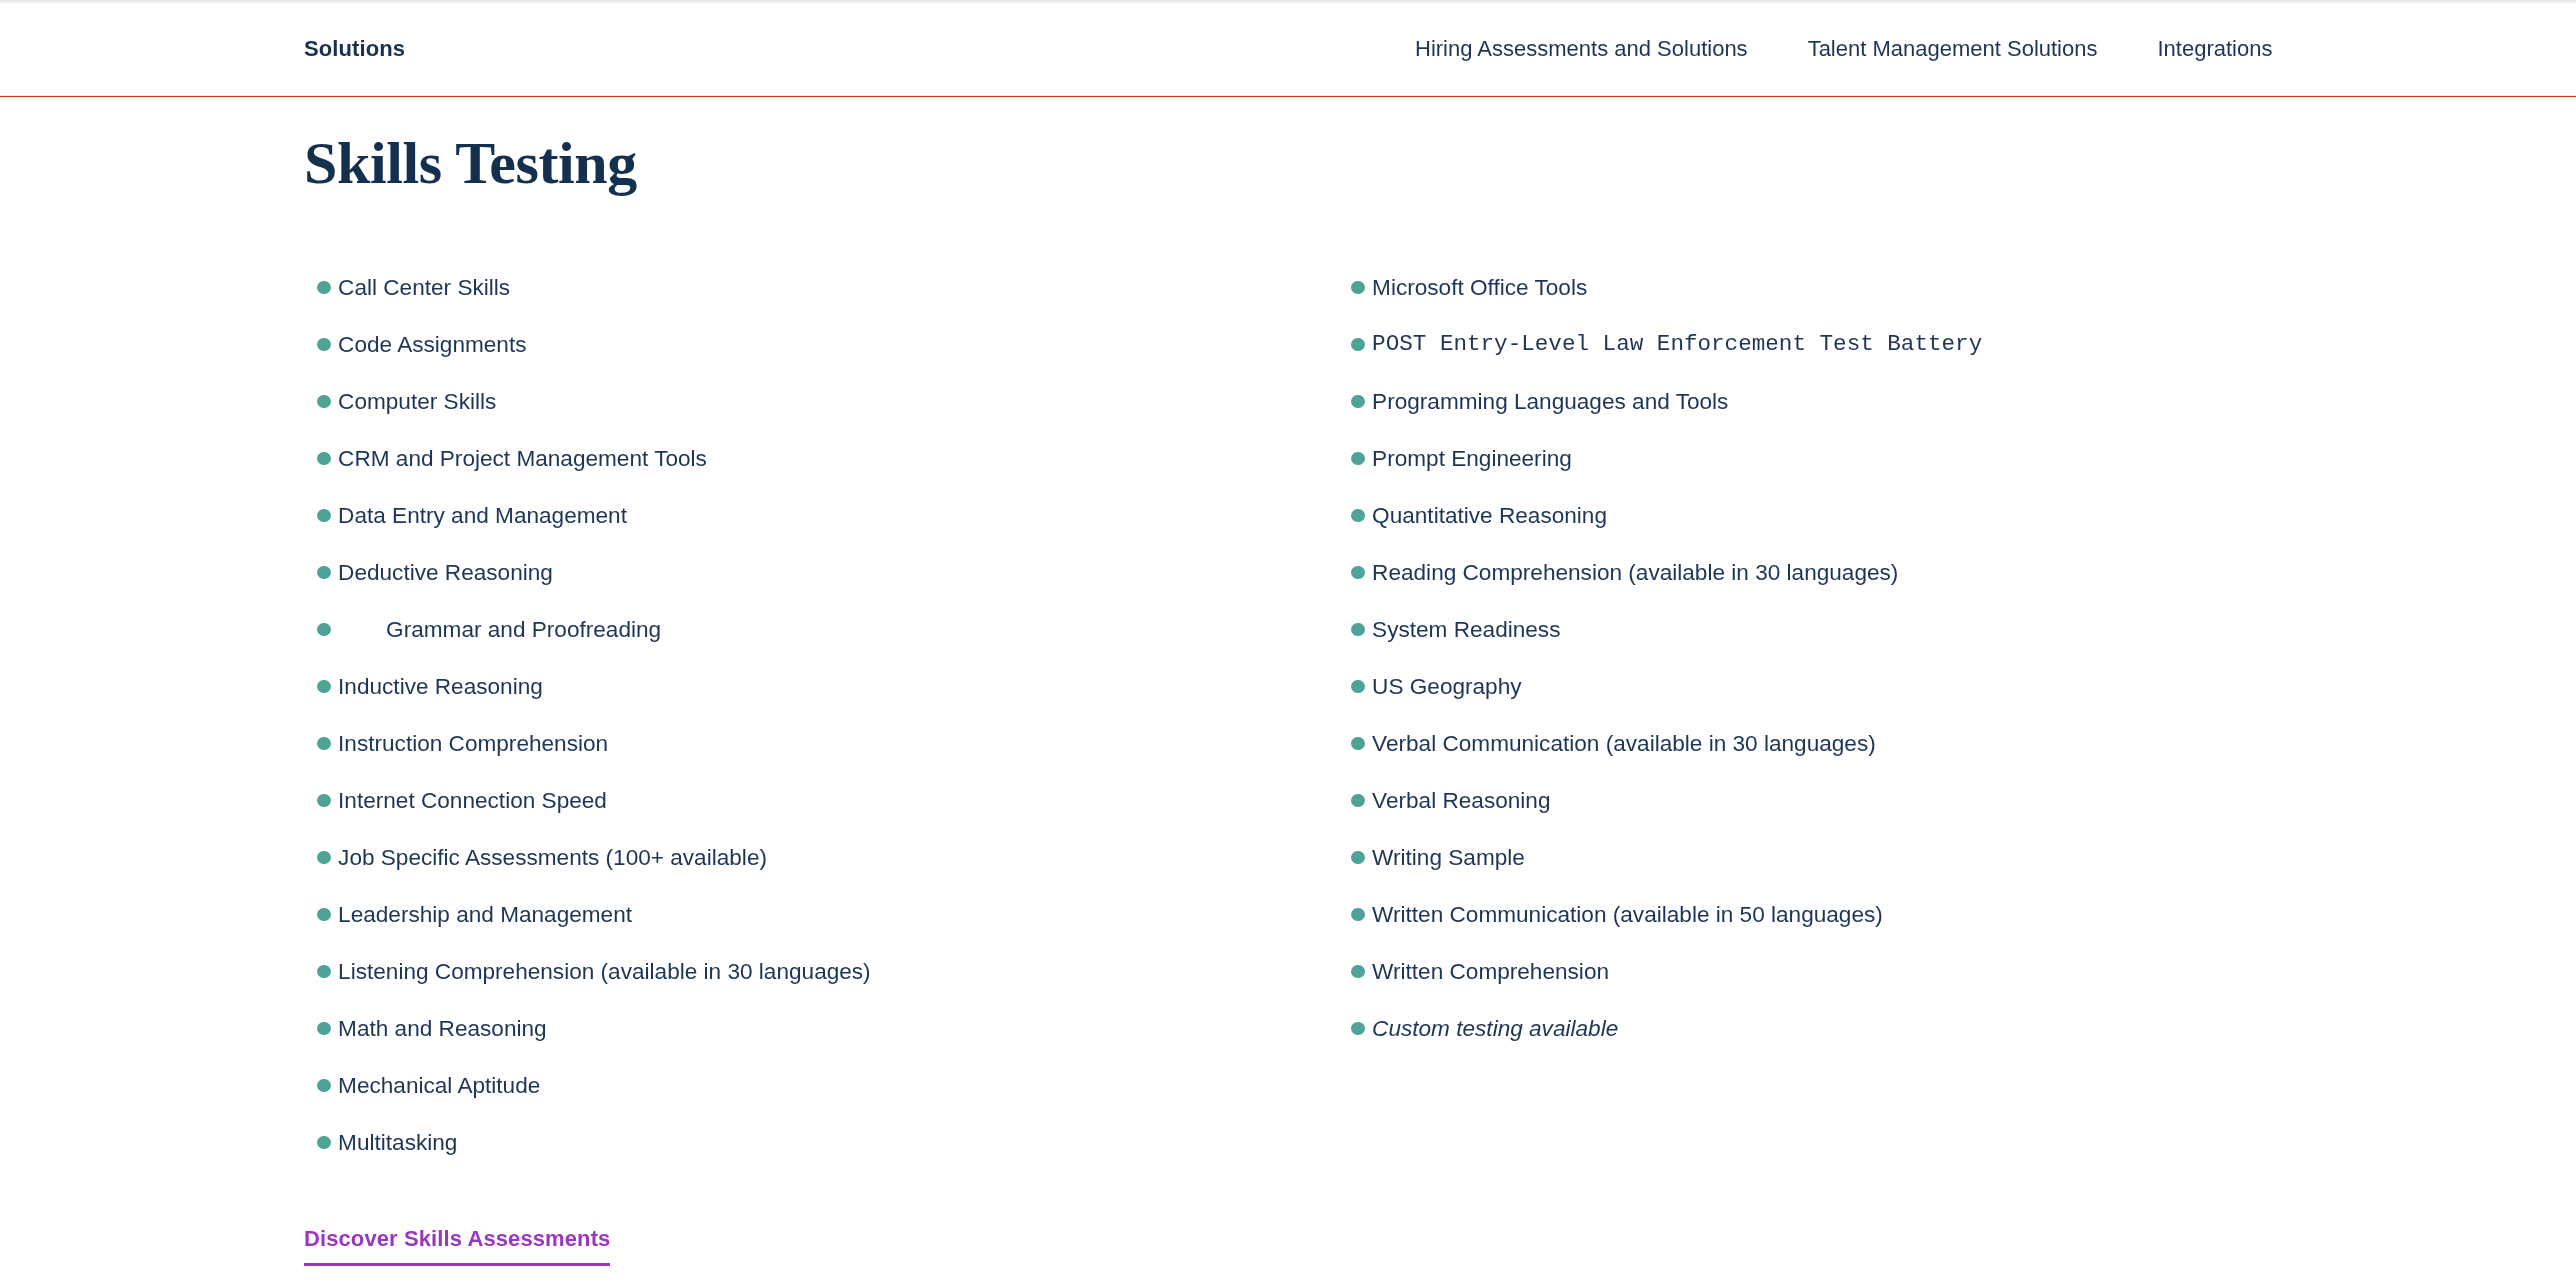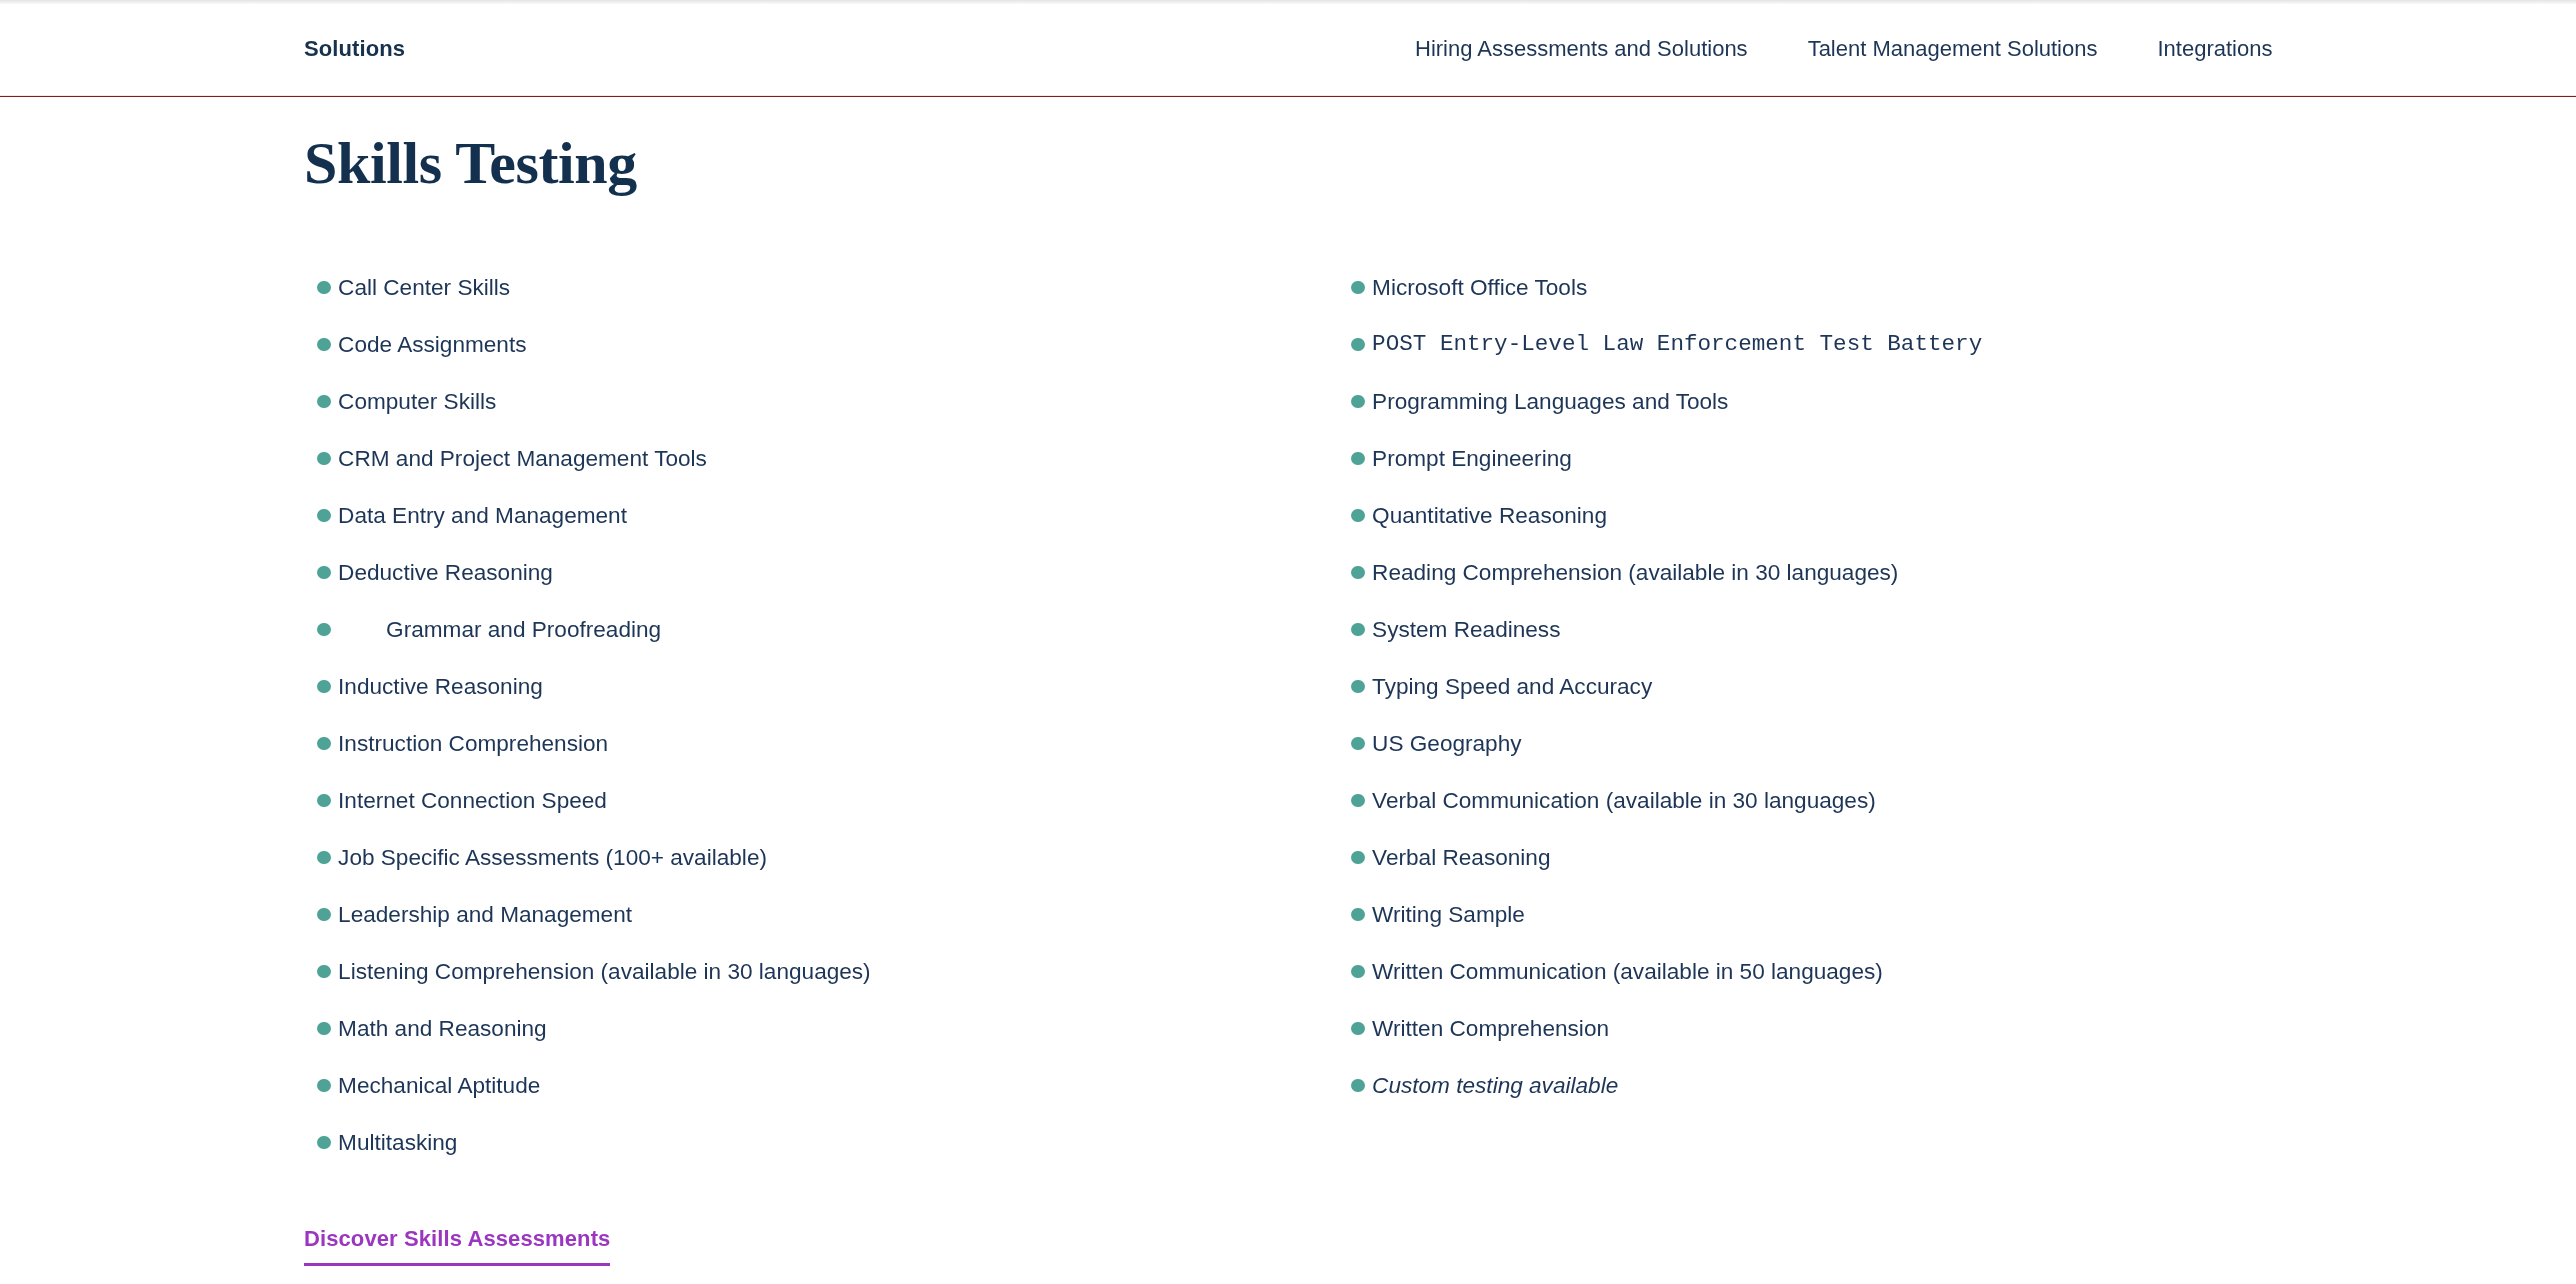--- a/index.html
+++ b/index.html
@@ -9,21 +9,21 @@
     height: 1285px;
     background: #ffffff;
     font-family: "Liberation Sans", sans-serif;
     overflow: hidden;
   }
 
   #page {
     position: relative;
     width: 2576px;
     height: 1279px;
-    background: #7f1d1d;
+    background: #c2410c;
   }
 
   
   .top-hairline {
     position: absolute;
     top: 0; left: 0;
     width: 2576px;
     height: 3.8px;
     background: linear-gradient(to bottom, #e3e3e5 0%, #f2f2f3 60%, #fafafa 100%);
   }
@@ -273,24 +273,20 @@
           <li class="skill-item">
             <span class="bullet" style="background: rgb(79, 163, 150);"></span>
             <span class="skill-label" style="color: rgb(29, 53, 87);">Reading Comprehension (available in 30 languages)</span>
           </li>
           <li class="skill-item">
             <span class="bullet" style="background: rgb(79, 163, 150);"></span>
             <span class="skill-label" style="color: rgb(29, 53, 87);">System Readiness</span>
           </li>
           <li class="skill-item">
             <span class="bullet" style="background: rgb(79, 163, 150);"></span>
-            <span class="skill-label" style="color: rgb(29, 53, 87);">Typing Speed and Accuracy</span>
-          </li>
-          <li class="skill-item">
-            <span class="bullet" style="background: rgb(79, 163, 150);"></span>
             <span class="skill-label" style="color: rgb(29, 53, 87);">US Geography</span>
           </li>
           <li class="skill-item">
             <span class="bullet" style="background: rgb(79, 163, 150);"></span>
             <span class="skill-label" style="color: rgb(29, 53, 87);">Verbal Communication (available in 30 languages)</span>
           </li>
           <li class="skill-item">
             <span class="bullet" style="background: rgb(79, 163, 150);"></span>
             <span class="skill-label" style="color: rgb(29, 53, 87);">Verbal Reasoning</span>
           </li>

